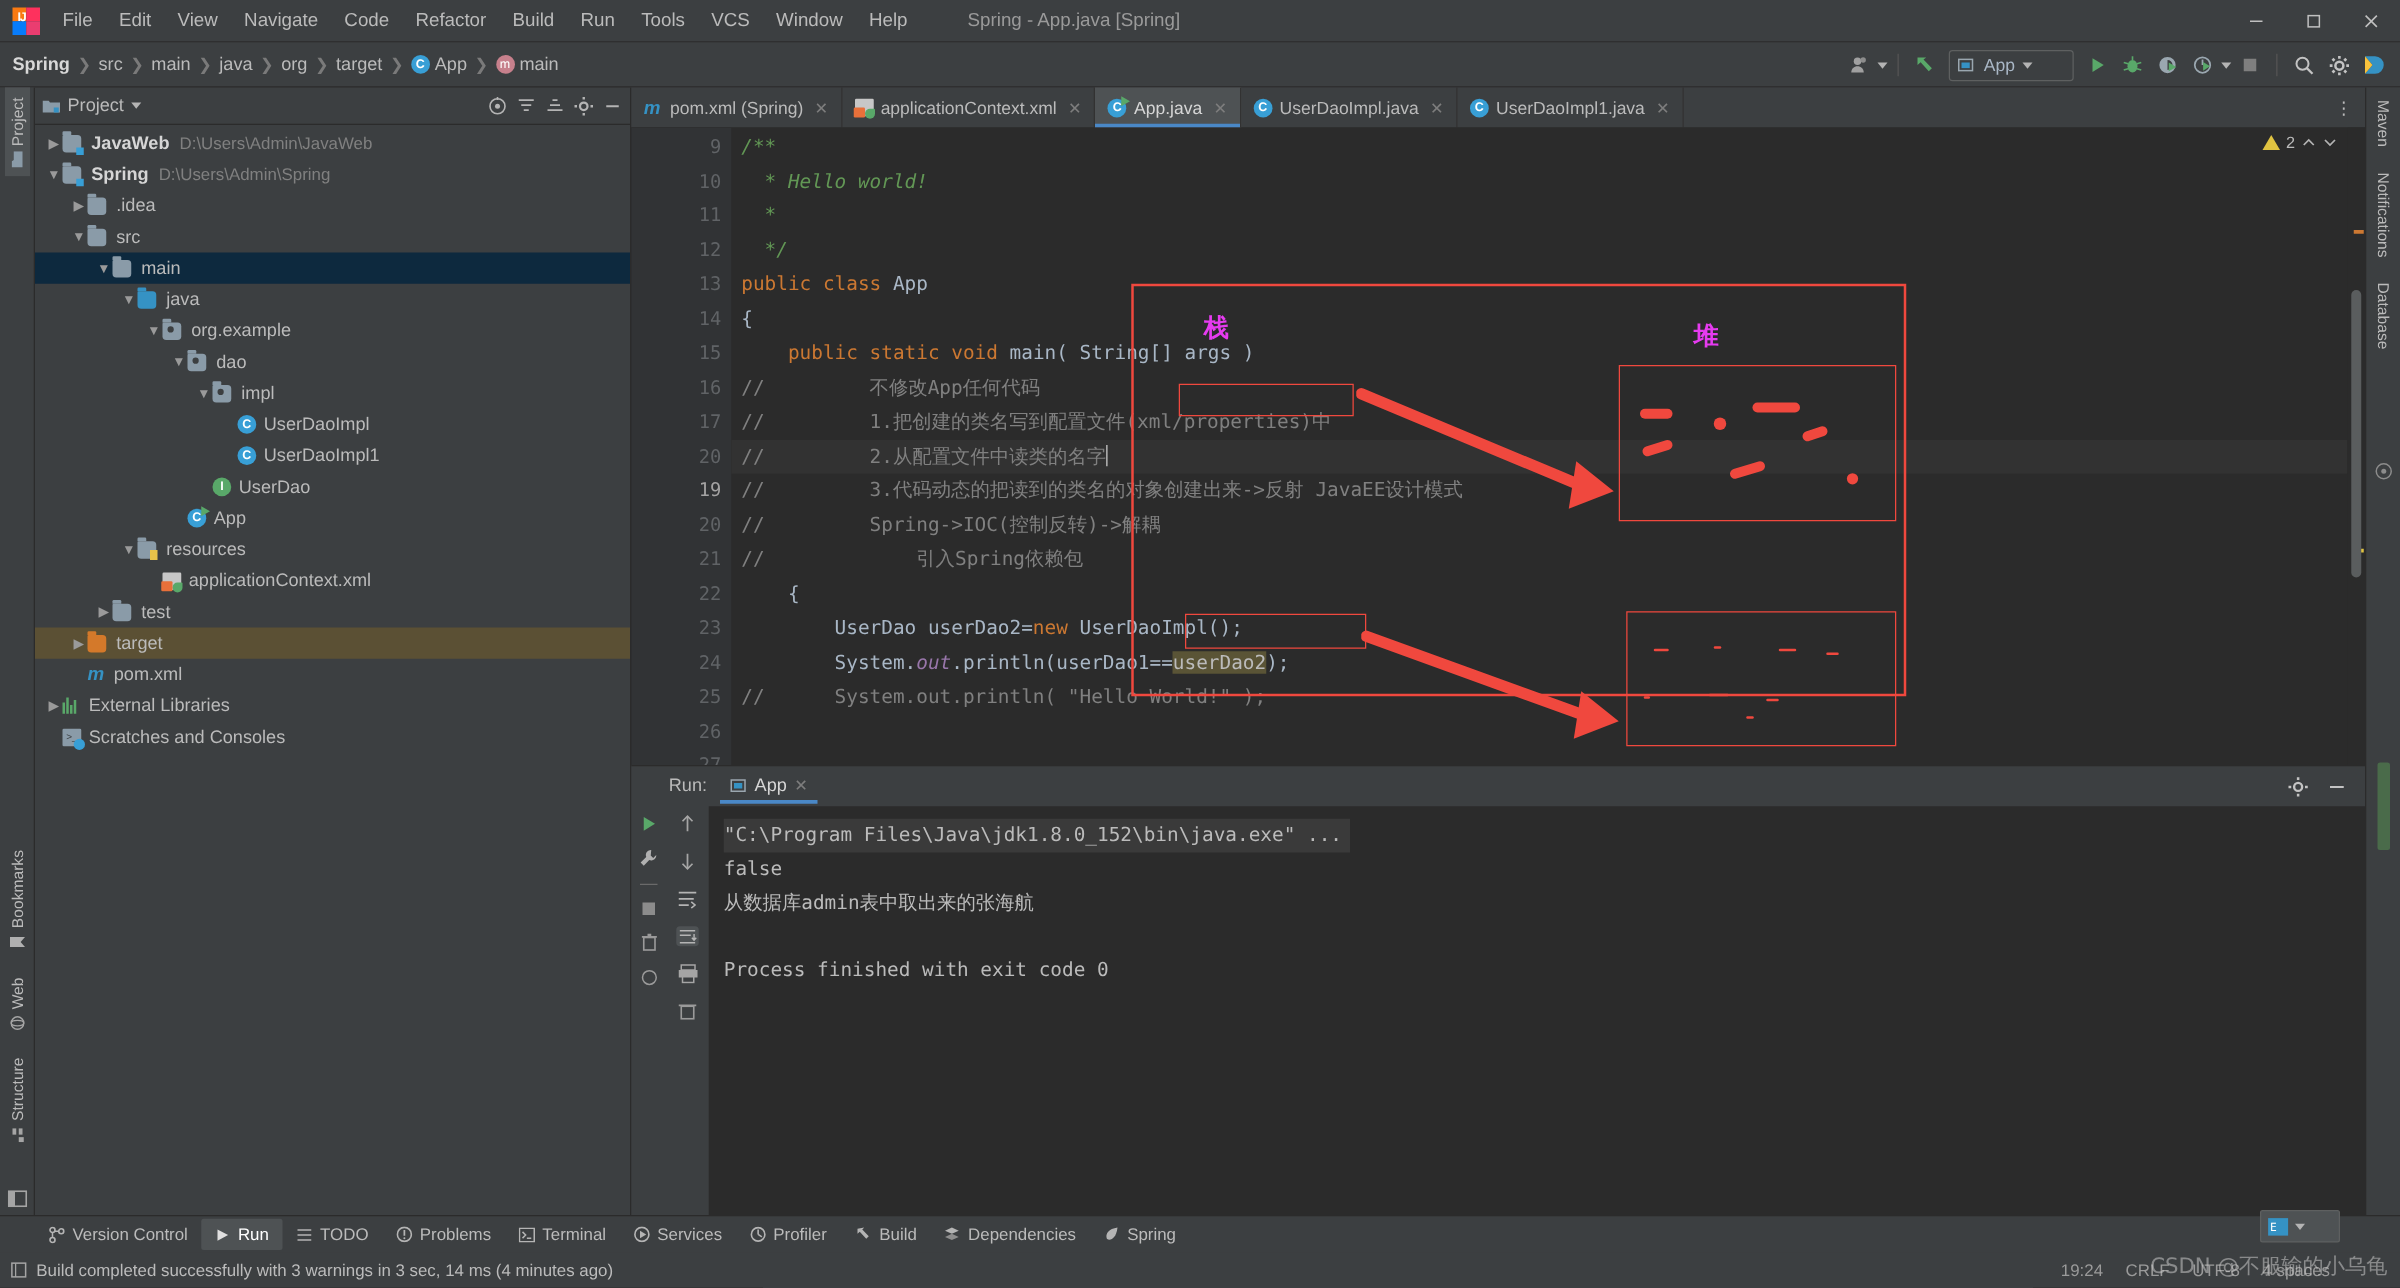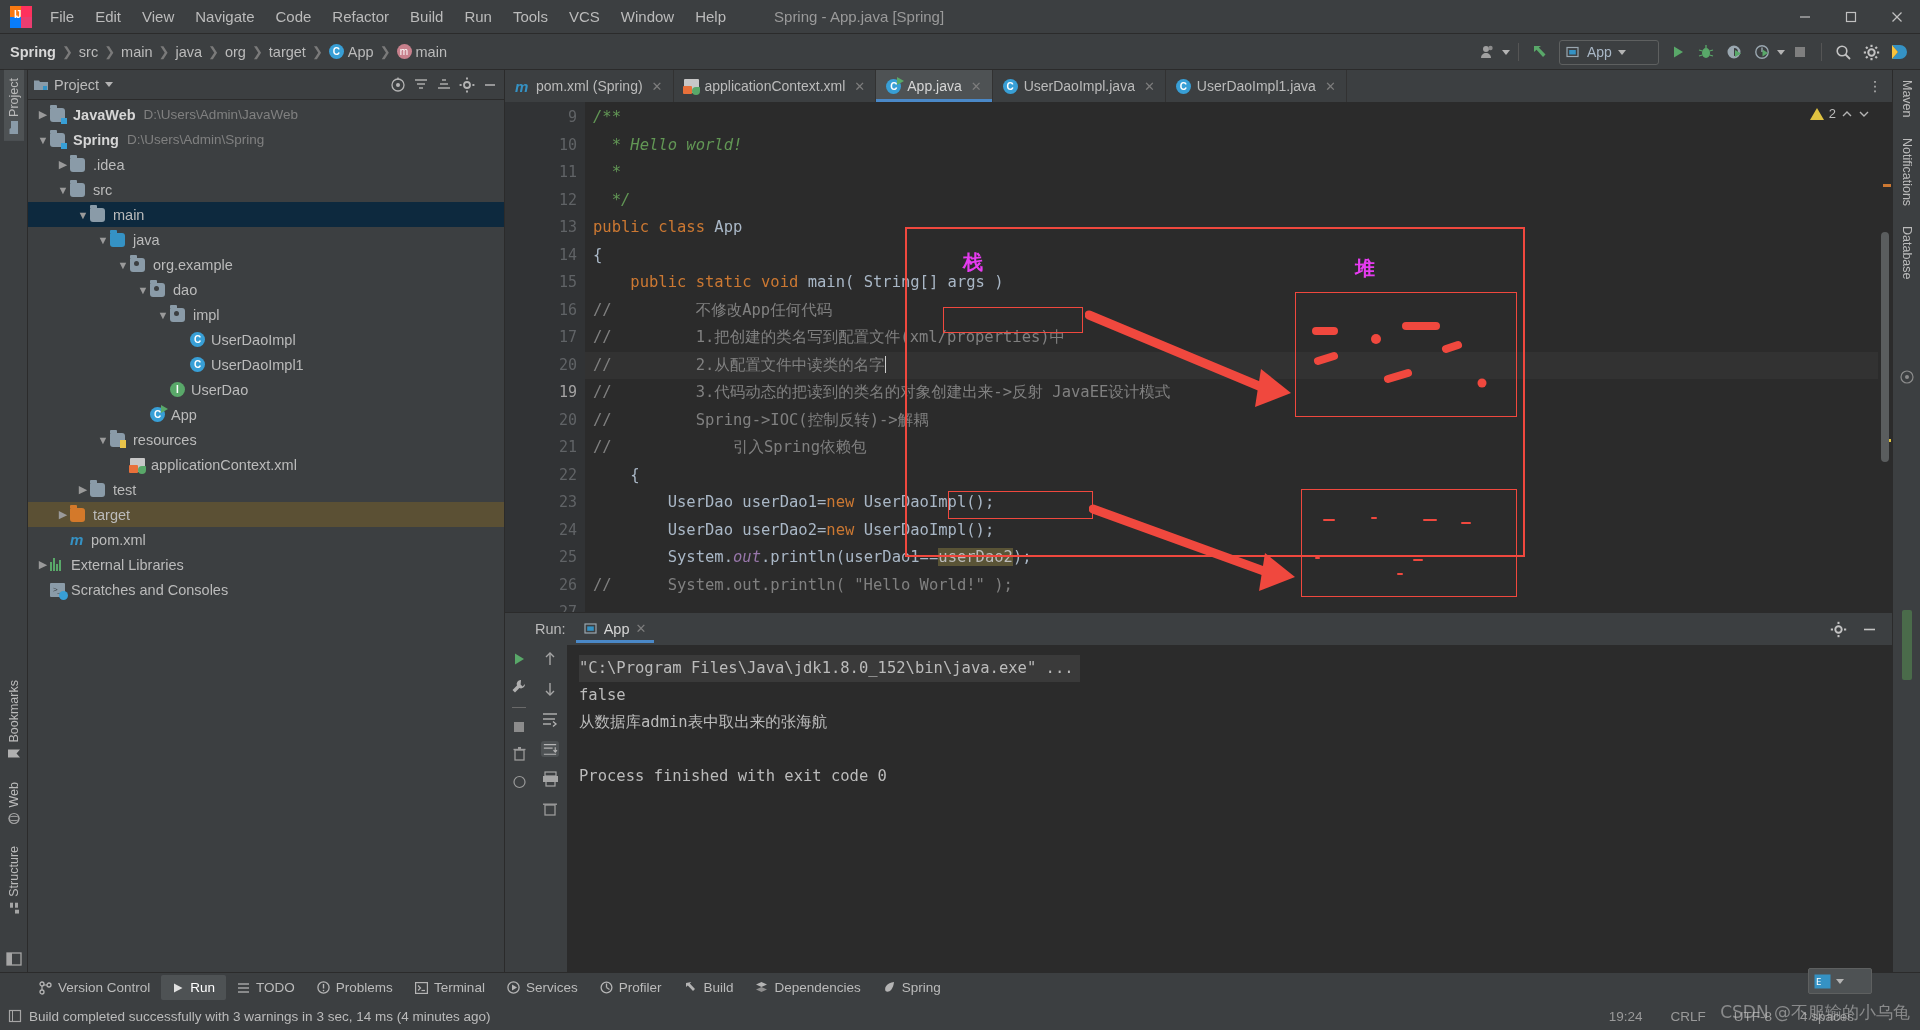--- a/index.html
+++ b/index.html
@@ -173,21 +173,21 @@
   .toolwin {
     height:30px; flex:0 0 30px; background:#3c3f41; display:flex; align-items:center;
     padding-left:28px; gap:0; border-top:1px solid #2b2b2b; font-size:13.5px;
   }
   .twbtn { display:flex; align-items:center; gap:6px; padding:5px 11px; color:#bbb; border-radius:2px; }
   .twbtn.active { background:#4e5254; color:#fff; }
   .statusbar {
     height:28px; flex:0 0 28px; background:#3c3f41; display:flex; align-items:center;
     padding:0 8px; font-size:13.5px; color:#bbb; position:relative;
   }
-  .statusbar .right { margin-left:auto; display:flex; align-items:center; gap:28px; color:#9a9a9a; }
+  .statusbar .right { margin-left:auto; display:flex; align-items:center; gap:18px; color:#9a9a9a; }
   .watermark {
     position:absolute; right:10px; bottom:6px; color:#c8c8c8; opacity:.55; font-size:17px;
     font-family:"DejaVu Sans", sans-serif; pointer-events:none; white-space:nowrap;
   }
   .float-enc {
     position:absolute; right:48px; bottom:36px; width:64px; height:26px; background:#4e5254;
     border:1px solid #5e6060; border-radius:2px; display:flex; align-items:center; gap:5px; padding:0 5px;
   }
   svg { display:block; }
 </style>
@@ -659,21 +659,20 @@
             <div class="cl"><span class="k">public class </span><span class="cls">App</span></div>
             <div class="cl"><span class="plain">{</span></div>
             <div class="cl"><span class="plain">    </span><span class="k">public static void </span><span class="cls">main</span><span class="plain">( String[] args )</span></div>
             <div class="cl"><span class="cmt">//         不修改App任何代码</span></div>
             <div class="cl"><span class="cmt">//         1.把创建的类名写到配置文件(xml/properties)中</span></div>
             <div class="cl cur"><span class="cmt">//         2.从配置文件中读类的名字</span><span class="caret-bar"></span></div>
             <div class="cl"><span class="cmt">//         3.代码动态的把读到的类名的对象创建出来-&gt;反射 JavaEE设计模式</span></div>
             <div class="cl"><span class="cmt">//         Spring-&gt;IOC(控制反转)-&gt;解耦</span></div>
             <div class="cl"><span class="cmt">//             引入Spring依赖包</span></div>
             <div class="cl"><span class="plain">    {</span></div>
-            <div class="cl"><span class="plain">        UserDao userDao1=</span><span class="k">new </span><span class="plain">UserDaoImpl();</span></div>
             <div class="cl"><span class="plain">        UserDao userDao2=</span><span class="k">new </span><span class="plain">UserDaoImpl();</span></div>
             <div class="cl"><span class="plain">        System.</span><span class="fld">out</span><span class="plain">.println(userDao1==</span><span class="hl">userDao2</span><span class="plain">);</span></div>
             <div class="cl"><span class="cmt">//      System.out.println( "Hello World!" );</span></div>
           </div>
 
         <div class="anno" style="left:400px;top:125px;width:620px;height:330px;">
           <div class="anno-box" style="position:absolute;inset:0;"></div>
           <div class="anno-label" style="position:absolute;left:58px;top:22px;">栈</div>
           <div class="anno-label" style="position:absolute;left:450px;top:28px;">堆</div>
           <div class="anno-box" style="position:absolute;left:38px;top:80px;width:140px;height:26px;border-width:1.5px;"></div>

